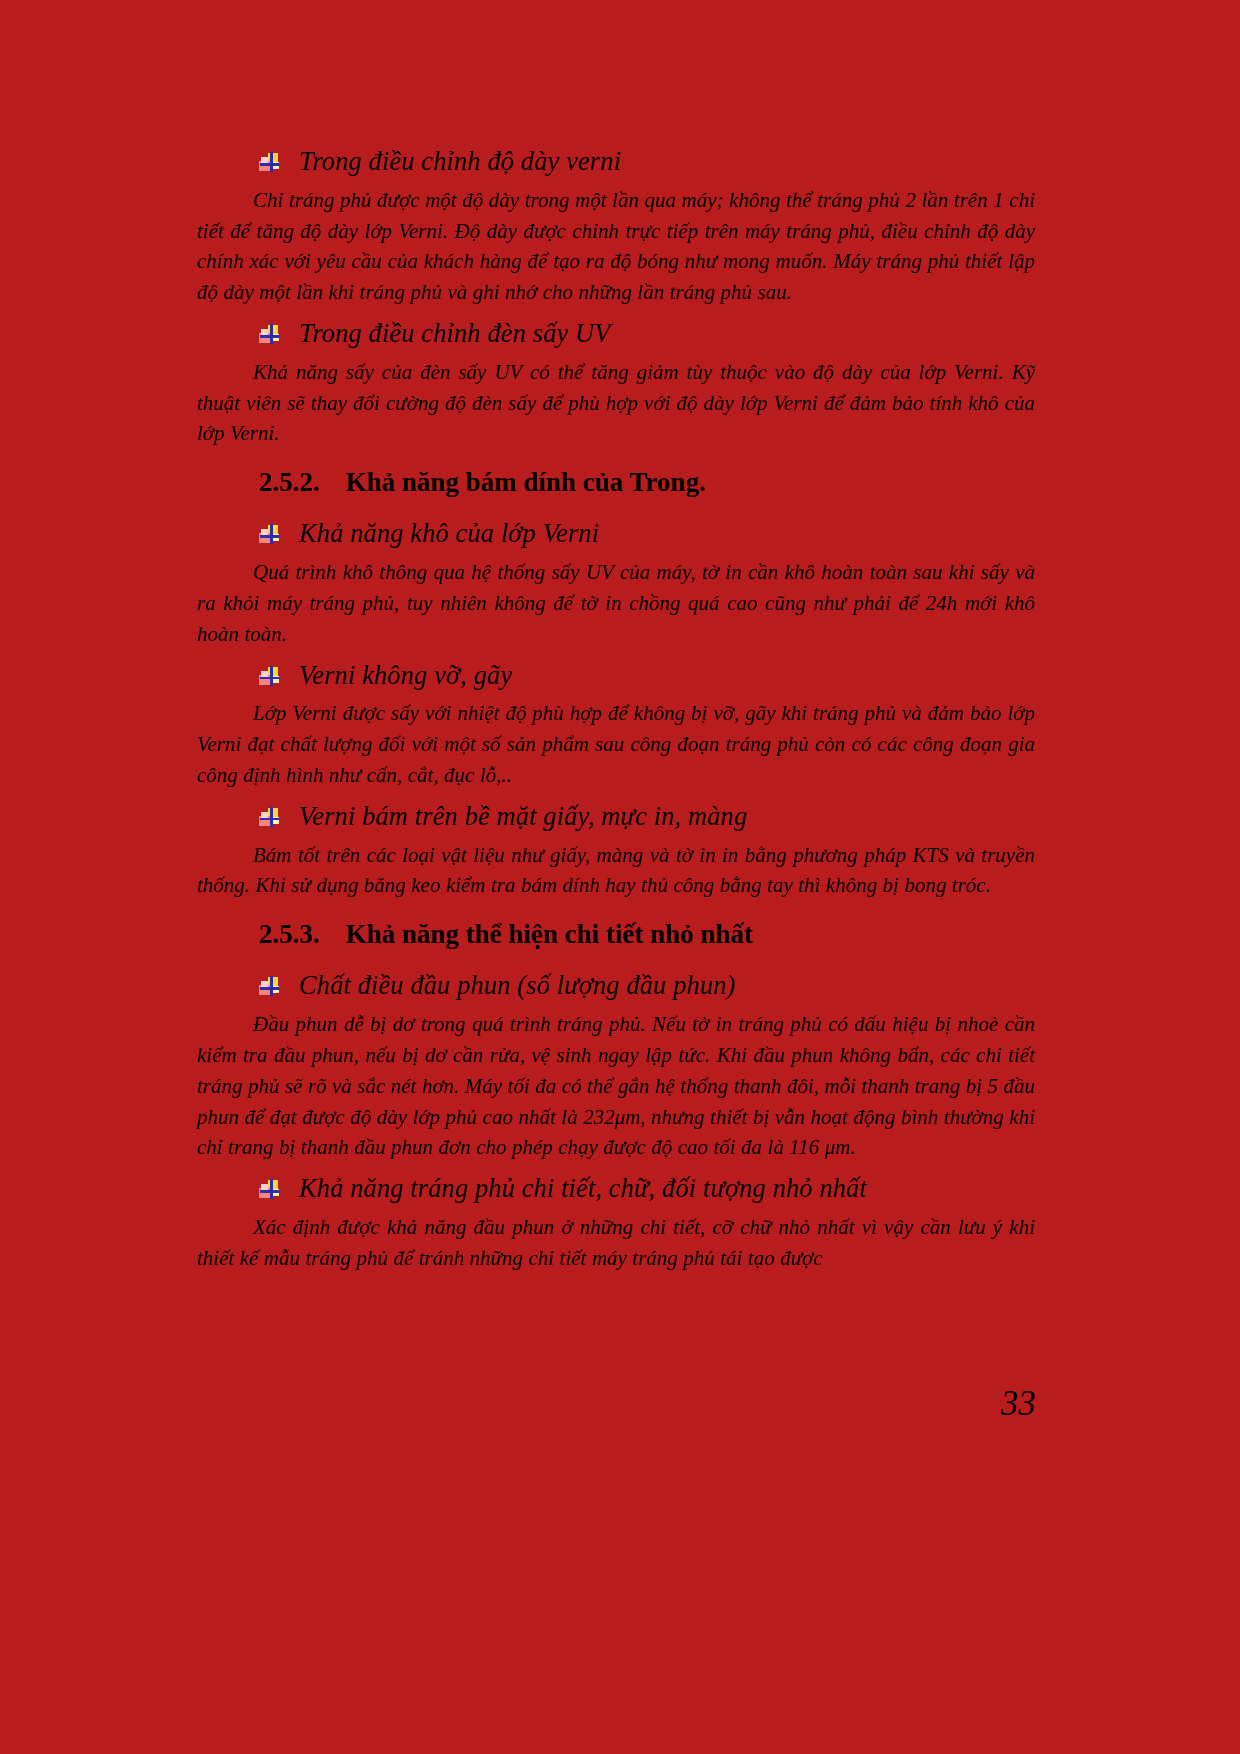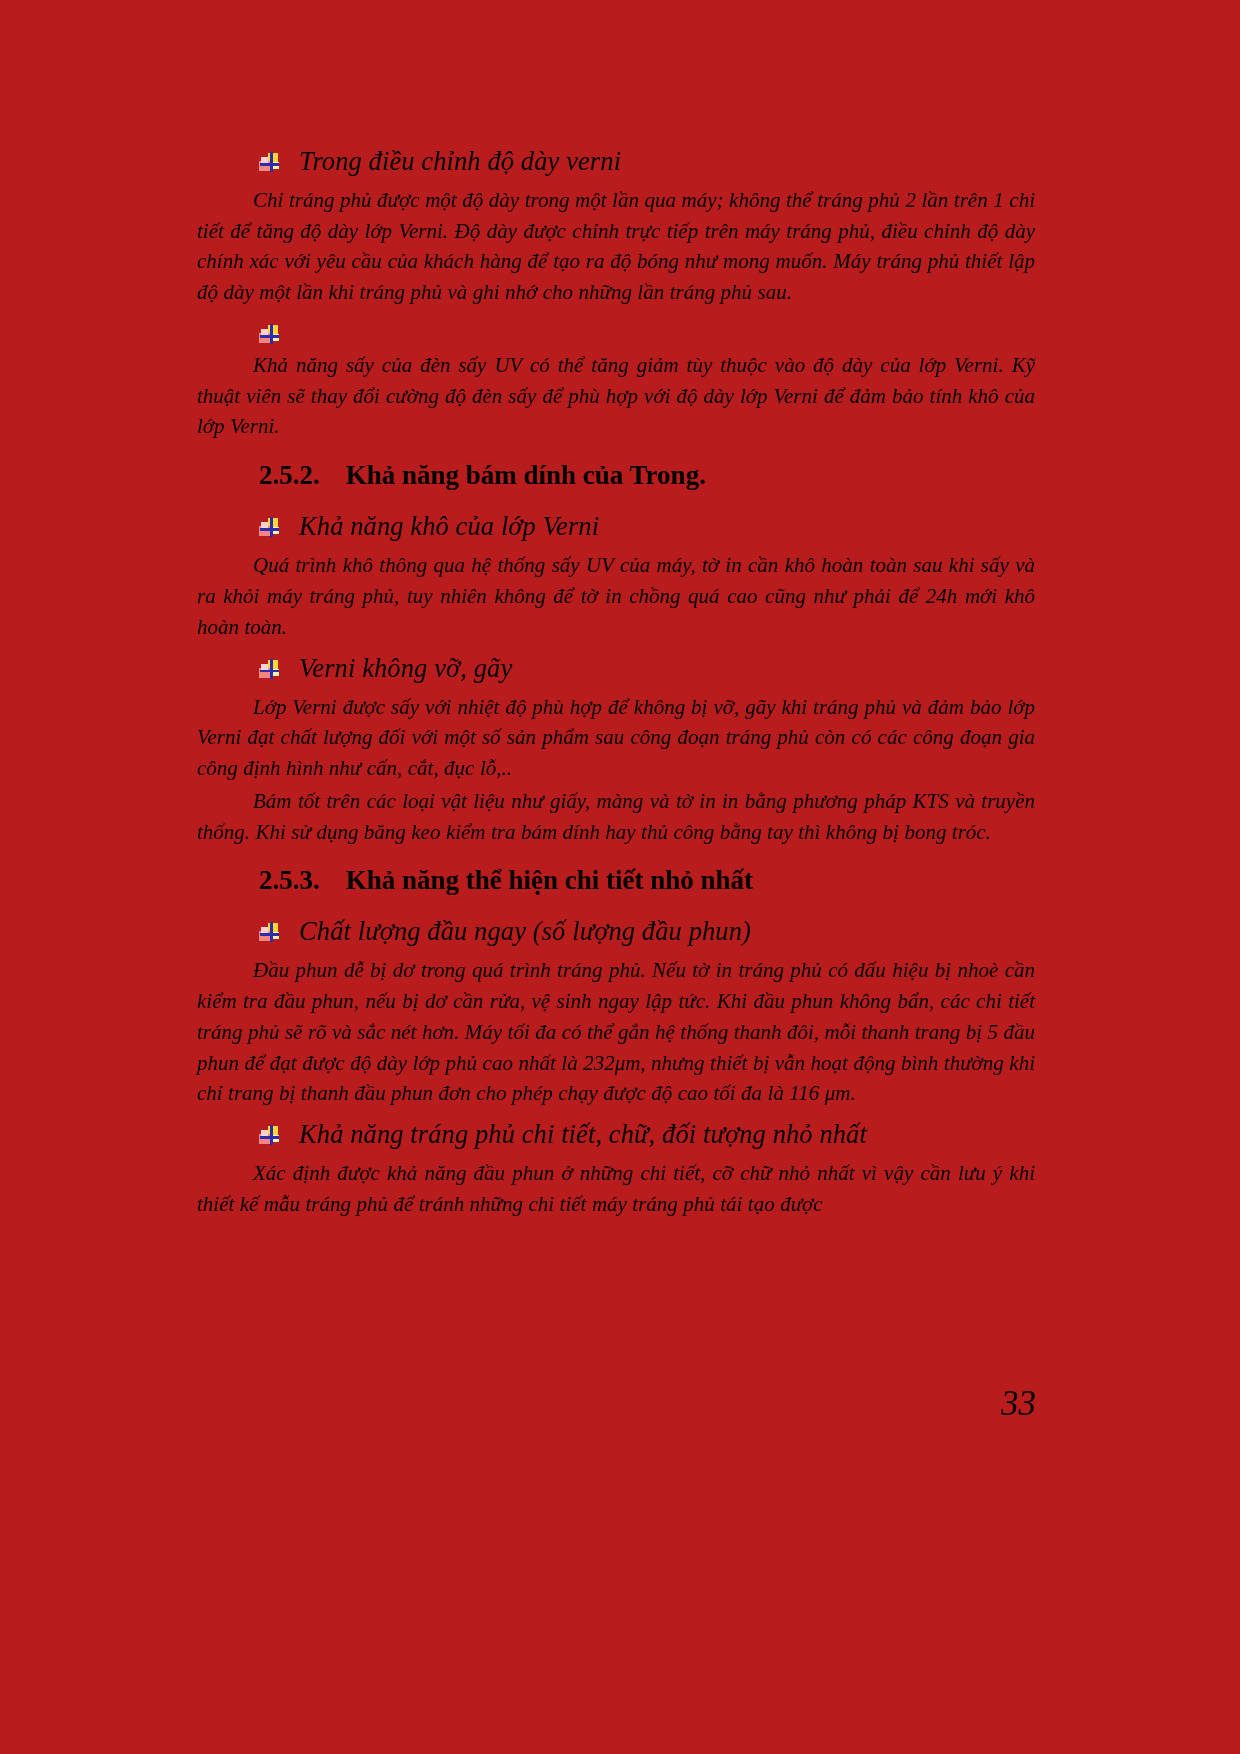--- a/index.html
+++ b/index.html
@@ -168,20 +168,21 @@
       <span class="bullet-slot">
         <span class="xbullet">
           <i class="q-yellow"></i>
             <i class="q-yellow2"></i>
             <i class="q-red"></i>
             <i class="q-red2"></i>
             <i class="bar-v"></i>
             <i class="bar-h"></i>
         </span>
       </span>
+      <span class="sub-text">Trong điều chỉnh đèn sấy UV</span>
     </div>
 
     <p class="para">Khả năng sấy của đèn sấy UV có thể tăng giảm tùy thuộc vào độ dày của lớp Verni. Kỹ thuật viên sẽ thay đổi cường độ đèn sấy để phù hợp với độ dày lớp Verni để đảm bảo tính khô của lớp Verni.</p>
 
     <div class="section-heading">
       <span class="num">2.5.2.</span>
       <span class="h-title">Khả năng bám dính của Trong.</span>
     </div>
 
     <div class="subhead">
@@ -209,40 +210,53 @@
             <i class="q-red2"></i>
             <i class="bar-v"></i>
             <i class="bar-h"></i>
         </span>
       </span>
       <span class="sub-text">Verni không vỡ, gãy</span>
     </div>
 
     <p class="para">Lớp Verni được sấy với nhiệt độ phù hợp để không bị vỡ, gãy khi tráng phủ và đảm bảo lớp Verni đạt chất lượng đối với một số sản phẩm sau công đoạn tráng phủ còn có các công đoạn gia công định hình như cấn, cắt, đục lỗ,..</p>
 
+    <div class="subhead">
+      <span class="bullet-slot">
+        <span class="xbullet">
+          <i class="q-yellow"></i>
+            <i class="q-yellow2"></i>
+            <i class="q-red"></i>
+            <i class="q-red2"></i>
+            <i class="bar-v"></i>
+            <i class="bar-h"></i>
+        </span>
+      </span>
+      <span class="sub-text">Verni bám trên bề mặt giấy, mực in, màng</span>
+    </div>
 
     <p class="para">Bám tốt trên các loại vật liệu như giấy, màng và tờ in in bằng phương pháp KTS và truyền thống. Khi sử dụng băng keo kiểm tra bám dính hay thủ công bằng tay thì không bị bong tróc.</p>
 
     <div class="section-heading">
       <span class="num">2.5.3.</span>
       <span class="h-title">Khả năng thể hiện chi tiết nhỏ nhất</span>
     </div>
 
     <div class="subhead">
       <span class="bullet-slot">
         <span class="xbullet">
           <i class="q-yellow"></i>
             <i class="q-yellow2"></i>
             <i class="q-red"></i>
             <i class="q-red2"></i>
             <i class="bar-v"></i>
             <i class="bar-h"></i>
         </span>
       </span>
-      <span class="sub-text">Chất lượng đầu ngay (số lượng đầu phun)</span>
+      <span class="sub-text">Chất điều đầu phun (số lượng đầu phun)</span>
     </div>
 
     <p class="para">Đầu phun dễ bị dơ trong quá trình tráng phủ. Nếu tờ in tráng phủ có dấu hiệu bị nhoè cần kiểm tra đầu phun, nếu bị dơ cần rửa, vệ sinh ngay lập tức. Khi đầu phun không bẩn, các chi tiết tráng phủ sẽ rõ và sắc nét hơn. Máy tối đa có thể gắn hệ thống thanh đôi, mỗi thanh trang bị 5 đầu phun để đạt được độ dày lớp phủ cao nhất là 232μm, nhưng thiết bị vẫn hoạt động bình thường khi chỉ trang bị thanh đầu phun đơn cho phép chạy được độ cao tối đa là 116 μm.</p>
 
     <div class="subhead">
       <span class="bullet-slot">
         <span class="xbullet">
           <i class="q-yellow"></i>
             <i class="q-yellow2"></i>
             <i class="q-red"></i>

